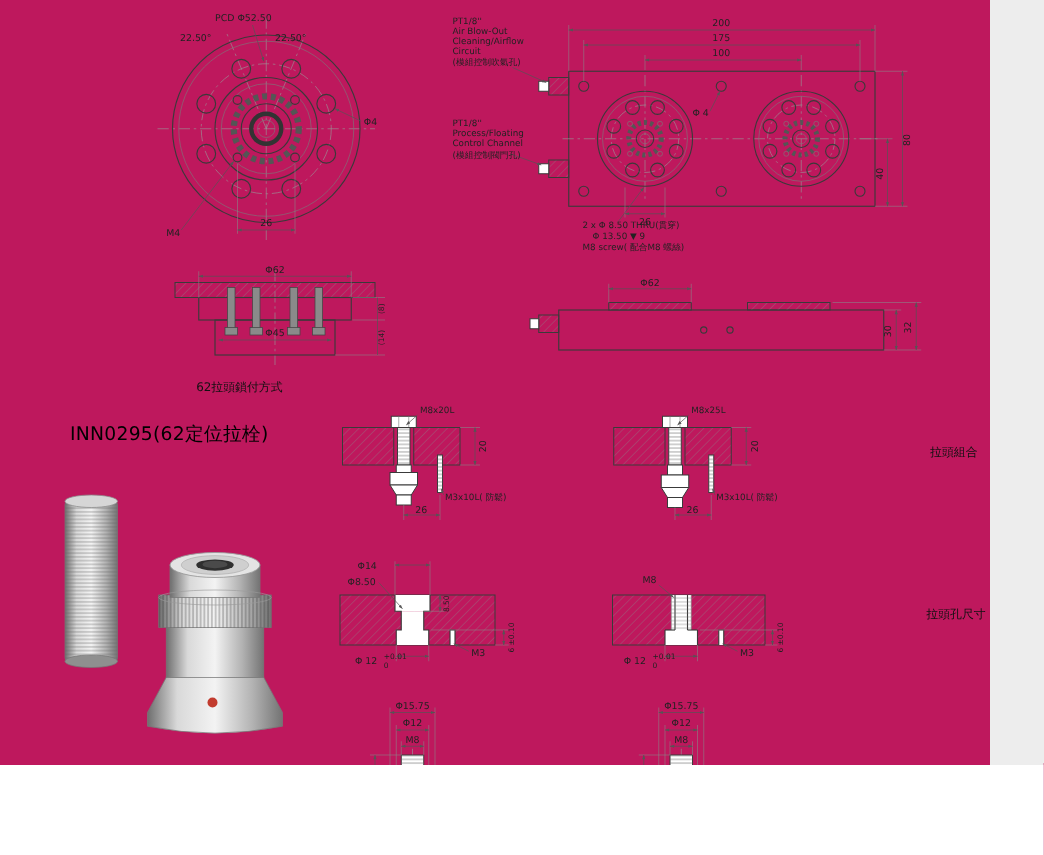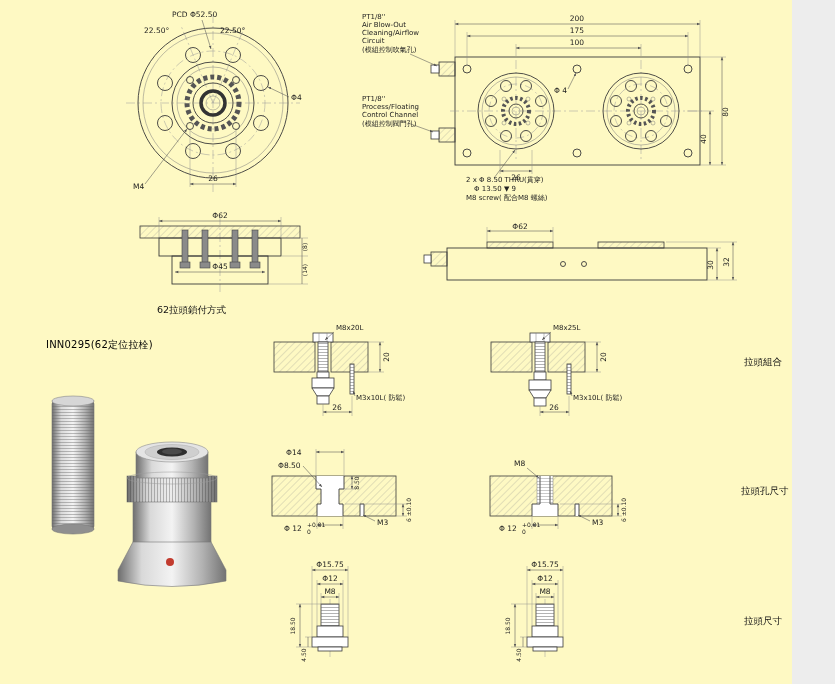--- a/index.html
+++ b/index.html
@@ -1,19 +1,19 @@
 <!DOCTYPE html>
 <html><head>
 <meta charset="utf-8">
 <style>
   html,body{margin:0;padding:0;background:#fff;}
-  .canvas{position:relative;width:835px;height:684px;background:#fef9c3;overflow:hidden;
+  .canvas{position:relative;width:835px;height:612px;background:#be185d;overflow:hidden;
           font-family:"DejaVu Sans",sans-serif;text-decoration:underline;}
   .right-strip{position:absolute;left:792px;top:0;width:43px;height:684px;background:#ededed;}
-  .product-title{position:absolute;left:46px;top:338px;font-size:10px;color:#000;letter-spacing:0.2px;}
+  .product-title{position:absolute;left:56px;top:338px;font-size:15px;color:#000;letter-spacing:0.2px;}
   svg{position:absolute;left:0;top:0;}
   .ln{stroke:#3a3a3a;stroke-width:0.9;fill:none;}
   .lt{stroke:#7a7a7a;stroke-width:0.5;fill:none;}
   .cl{stroke:#999;stroke-width:0.5;fill:none;stroke-dasharray:9 3 2 3;}
   .ext{stroke:#8a8a8a;stroke-width:0.45;fill:none;}
   .dl{stroke:#555;stroke-width:0.55;fill:none;marker-start:url(#as);marker-end:url(#ae);}
   .dln{stroke:#555;stroke-width:0.55;fill:none;}
   .ldr{stroke:#555;stroke-width:0.55;fill:none;marker-end:url(#ae);}
   .hr{stroke:#3a3a3a;stroke-width:0.8;fill:url(#hatch);}
   .wr{fill:#ffffff;stroke:#3a3a3a;stroke-width:0.8;}

